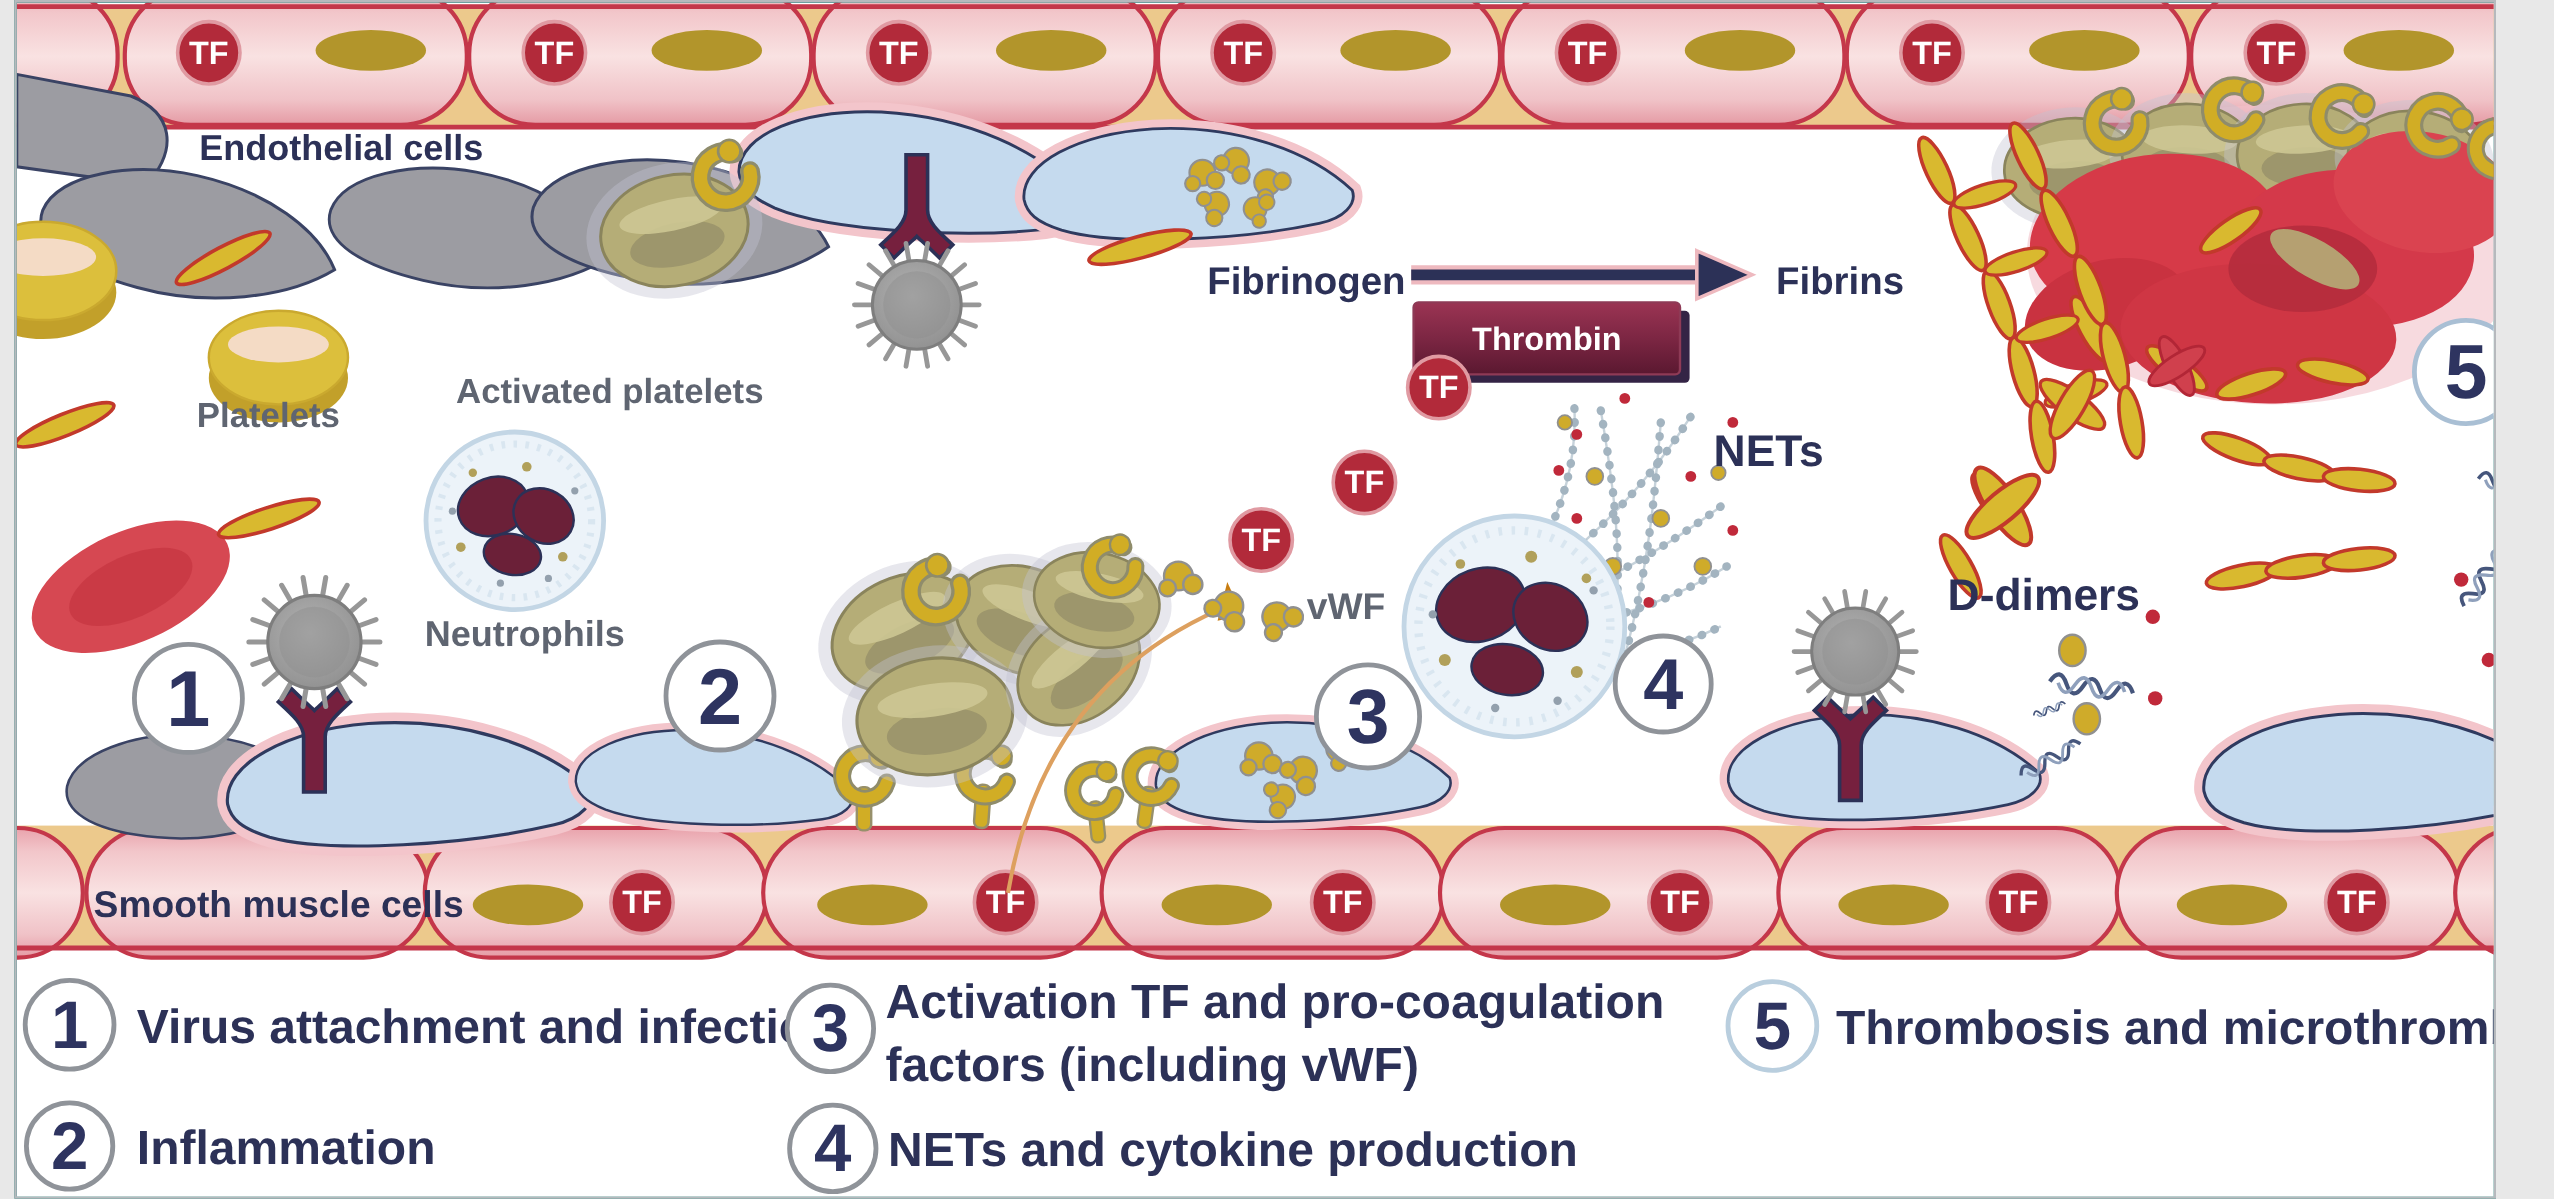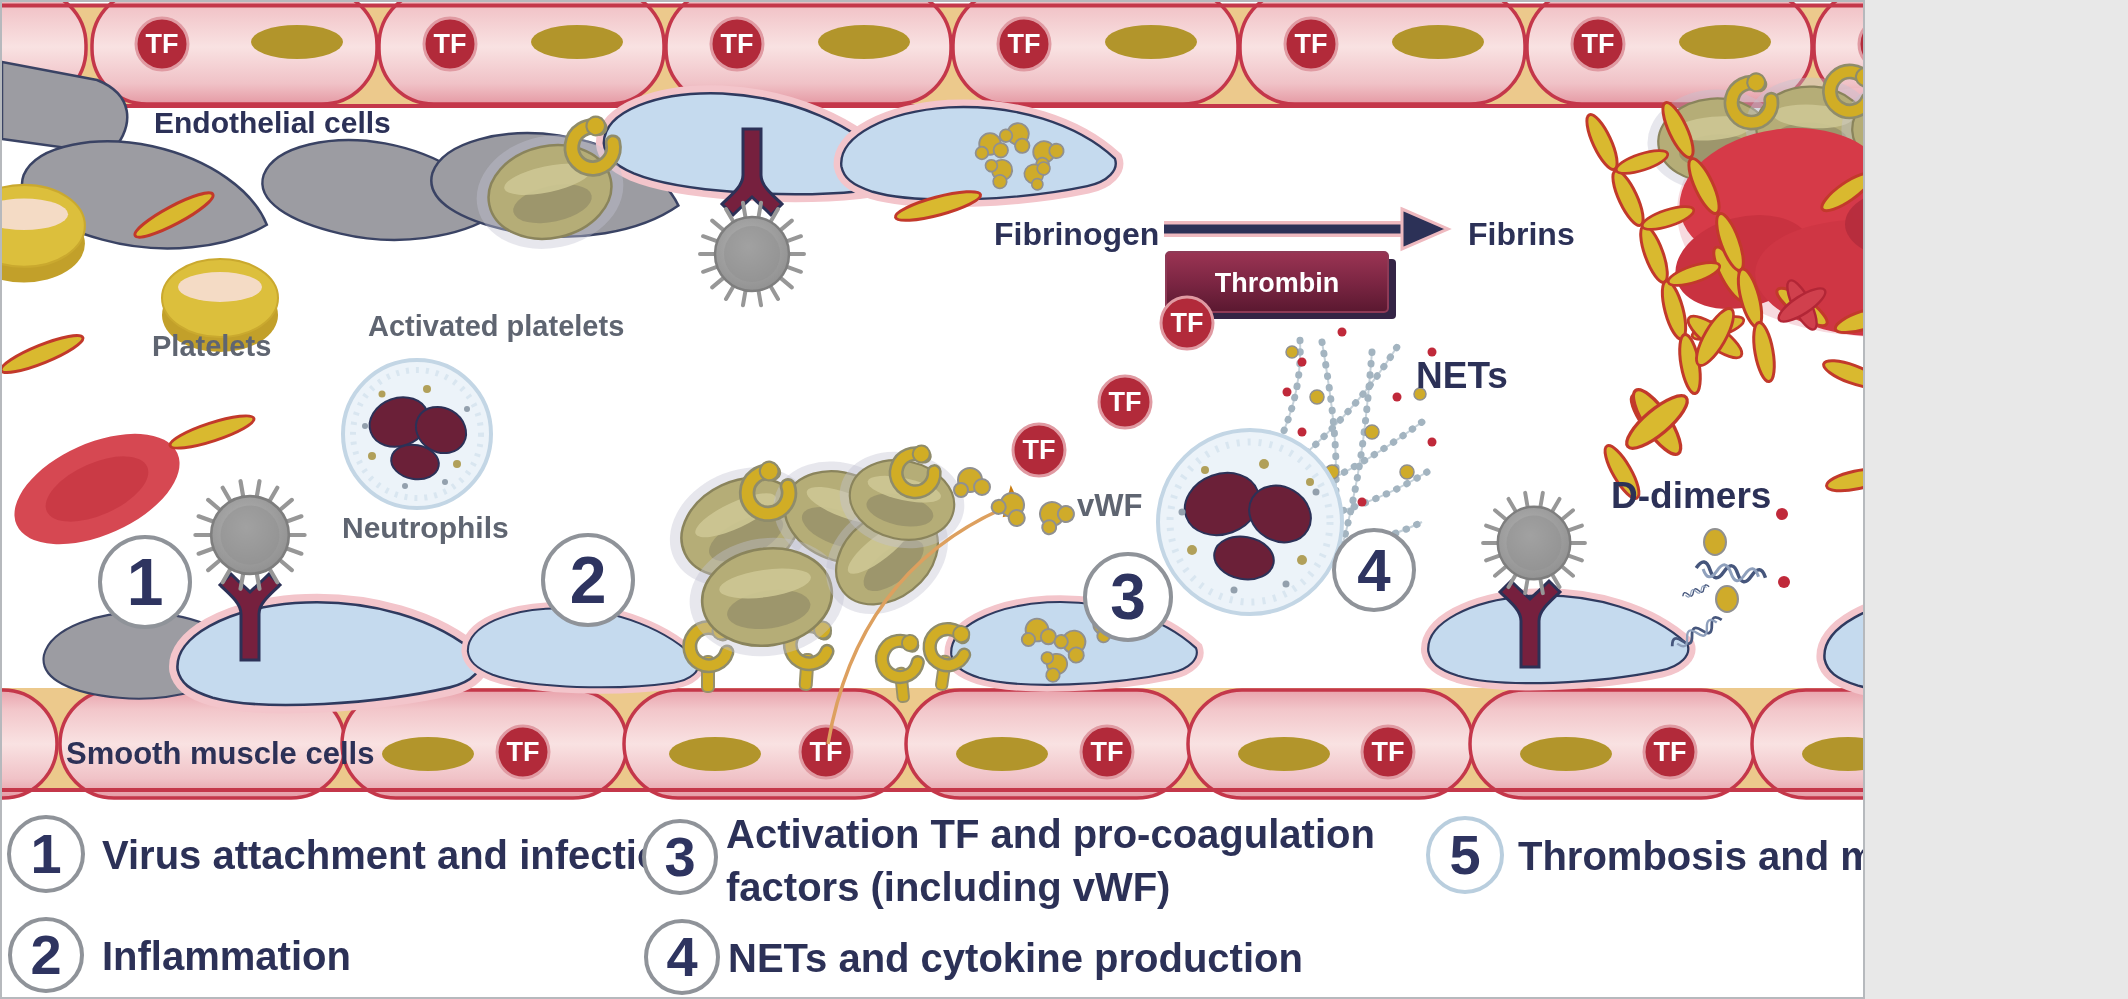--- a/index.html
+++ b/index.html
@@ -1,18 +1,18 @@
 <!DOCTYPE html>
 <html><head>
 <meta charset="utf-8">
 <style>
   html,body{margin:0;padding:0;background:#e8e8e8;}
-  .frame{position:relative;width:1865px;height:999px;background:#0f766e;
+  .frame{position:relative;width:2068px;height:999px;background:#0f766e;
          border:2px solid #b6b9bd;box-sizing:border-box;overflow:hidden;
-         font-family:"Liberation Sans", sans-serif;}
+         font-family:"Liberation Sans", sans-serif;margin-left:12px;}
   svg{display:block;}
   text{font-family:"Liberation Sans", sans-serif;}
   .lbl-navy{fill:#2c3157;font-weight:bold;}
   .lbl-grey{fill:#5f6571;font-weight:bold;}
   .tf-txt{fill:#ffffff;font-weight:bold;font-size:27px;text-anchor:middle;}
   .num-txt{fill:#2e3460;font-weight:bold;text-anchor:middle;}
   .leg-txt{fill:#2c3157;font-size:40px;font-weight:bold;}
   .thrombin-txt{fill:#ffffff;font-weight:bold;font-size:27px;text-anchor:middle;}
 </style>
 </head>

